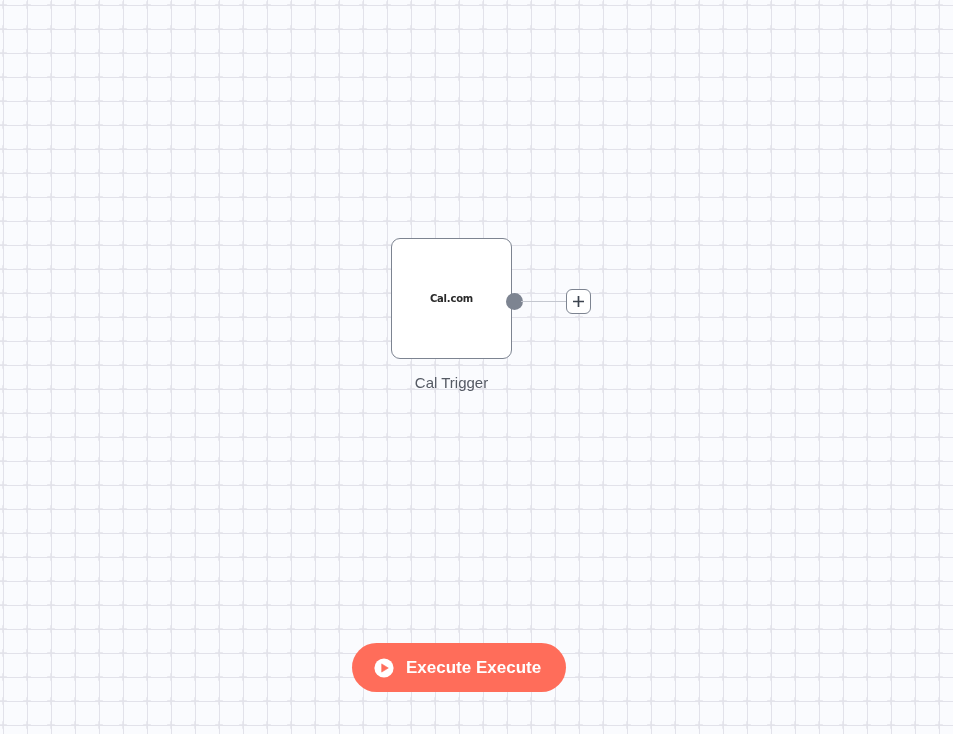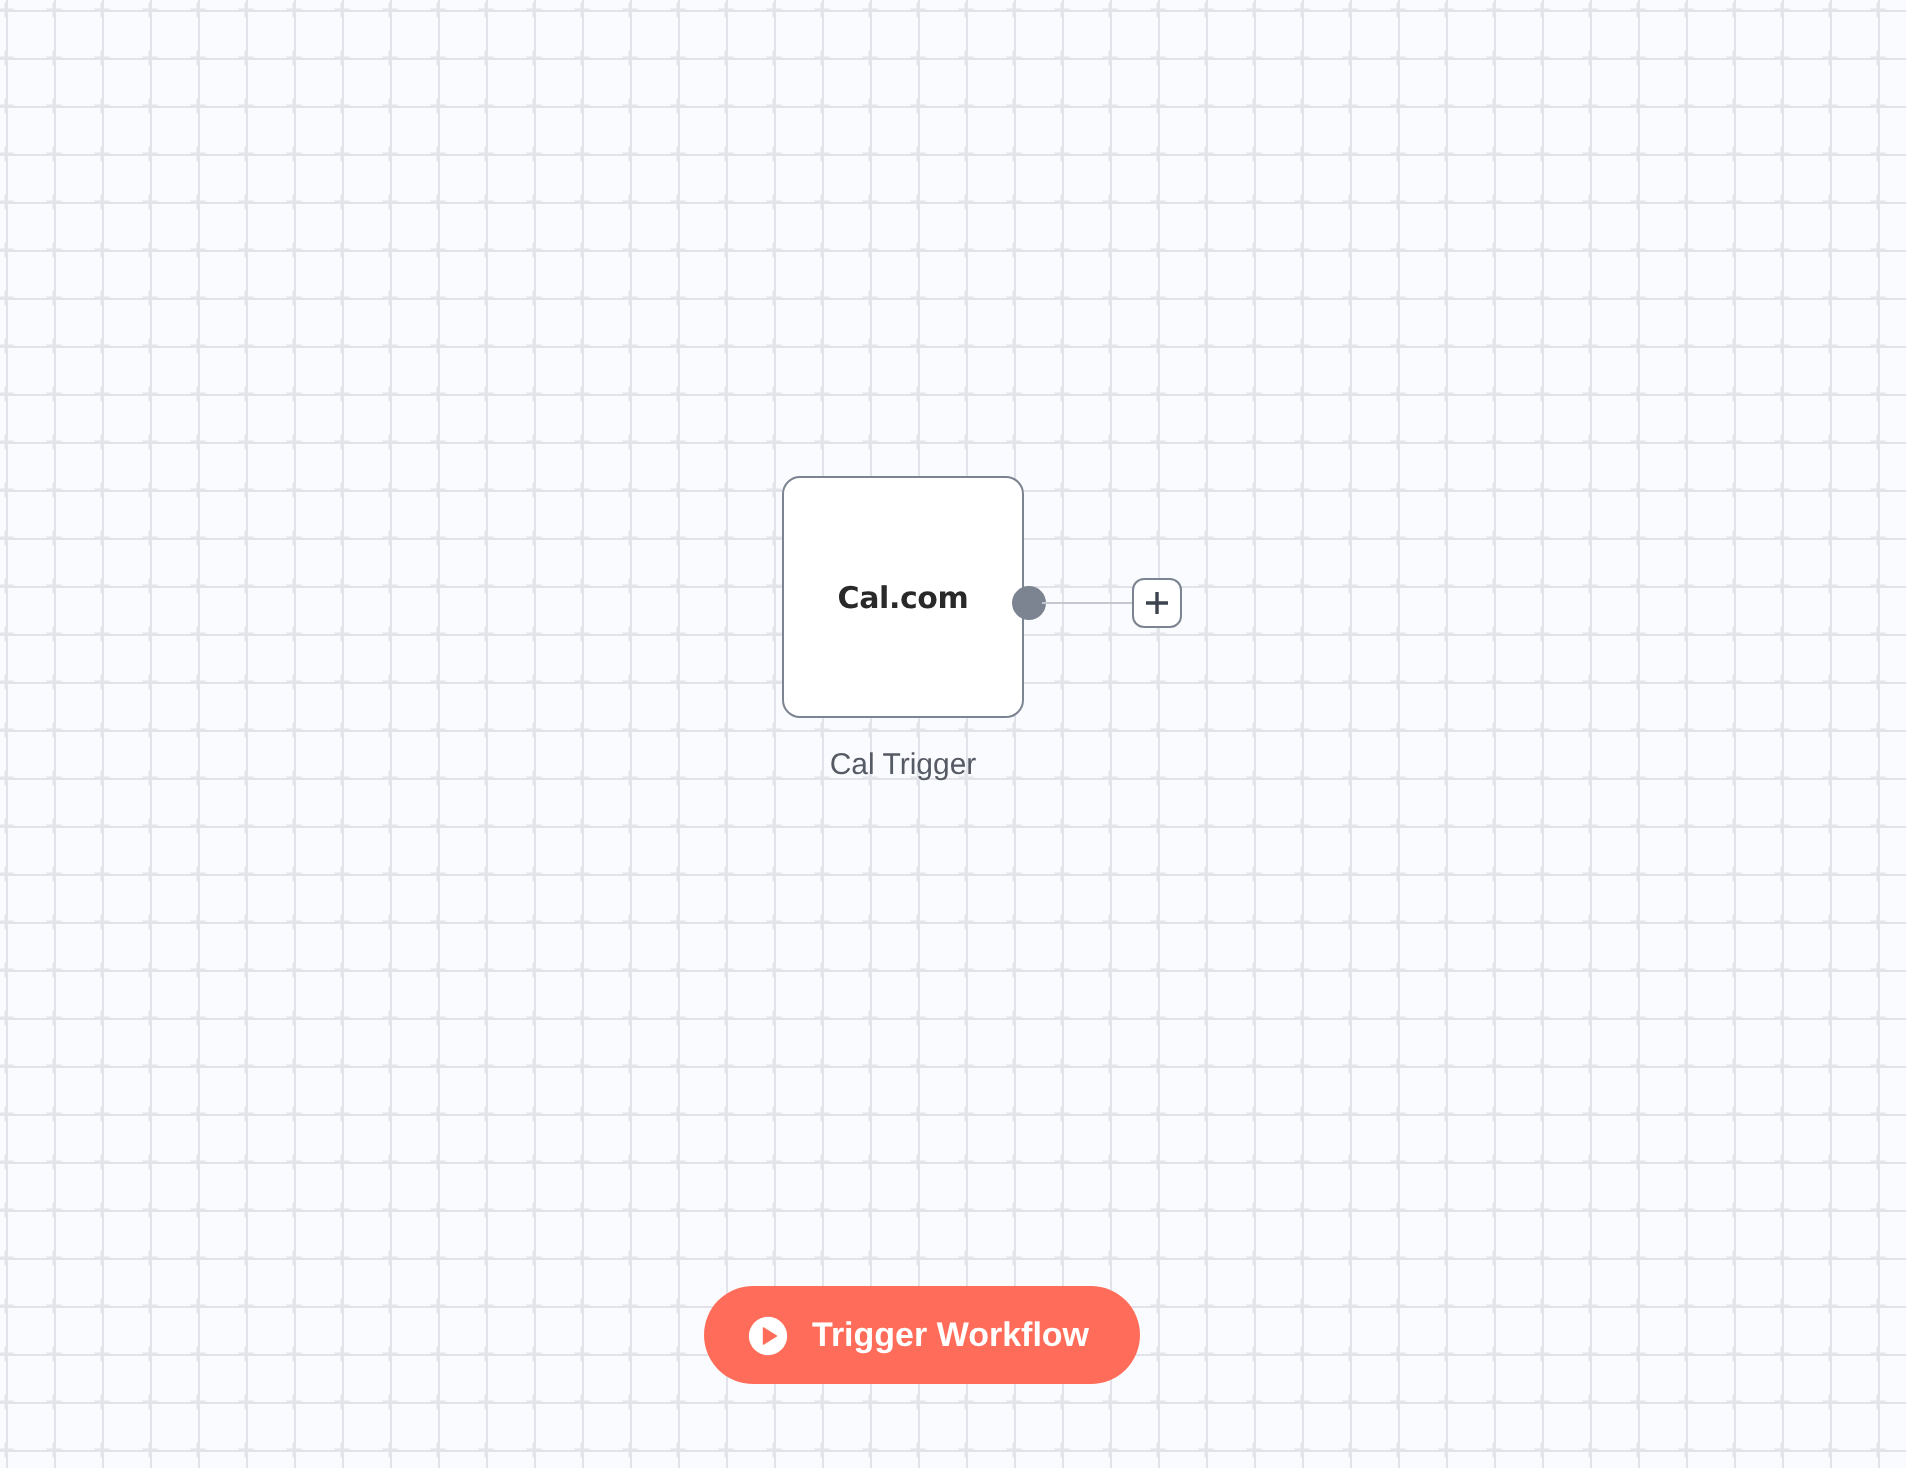--- a/index.html
+++ b/index.html
@@ -47,21 +47,21 @@
     box-sizing: border-box;
     background: #ffffff;
     border: 1.6px solid #7d8491;
     border-radius: 9px;
     display: flex;
     align-items: center;
     justify-content: center;
   }
   #node-logo {
     font-family: "DejaVu Sans", sans-serif;
-    font-size: 15px;
+    font-size: 10px;
     font-weight: 600;
     letter-spacing: -0.2px;
     color: #292929;
     user-select: none;
   }
   #node-title {
     position: absolute;
     left: 50%;
     transform: translateX(-50%);
     top: 136px;
@@ -156,16 +156,16 @@
     <svg width="13" height="13" viewBox="0 0 13 13" xmlns="http://www.w3.org/2000/svg">
       <path d="M6.5 1 L6.5 12 M1 6.5 L12 6.5" stroke="#3d444f" stroke-width="1.7" stroke-linecap="butt"></path>
     </svg>
   </div>
 
   <button id="execute-button">
     <svg id="execute-icon" width="22" height="22" viewBox="0 0 22 22" xmlns="http://www.w3.org/2000/svg">
       <circle cx="11" cy="11" r="9.6" fill="#ffffff"></circle>
       <path d="M8.7 6.9 L15.3 11 L8.7 15.1 Z" fill="#ff6d5a" stroke="#ff6d5a" stroke-width="0.6" stroke-linejoin="round"></path>
     </svg>
-    <span>Trigger Workflow</span>
+    <span>Execute Execute</span>
   </button>
 
 </div>
 
 </body></html>

